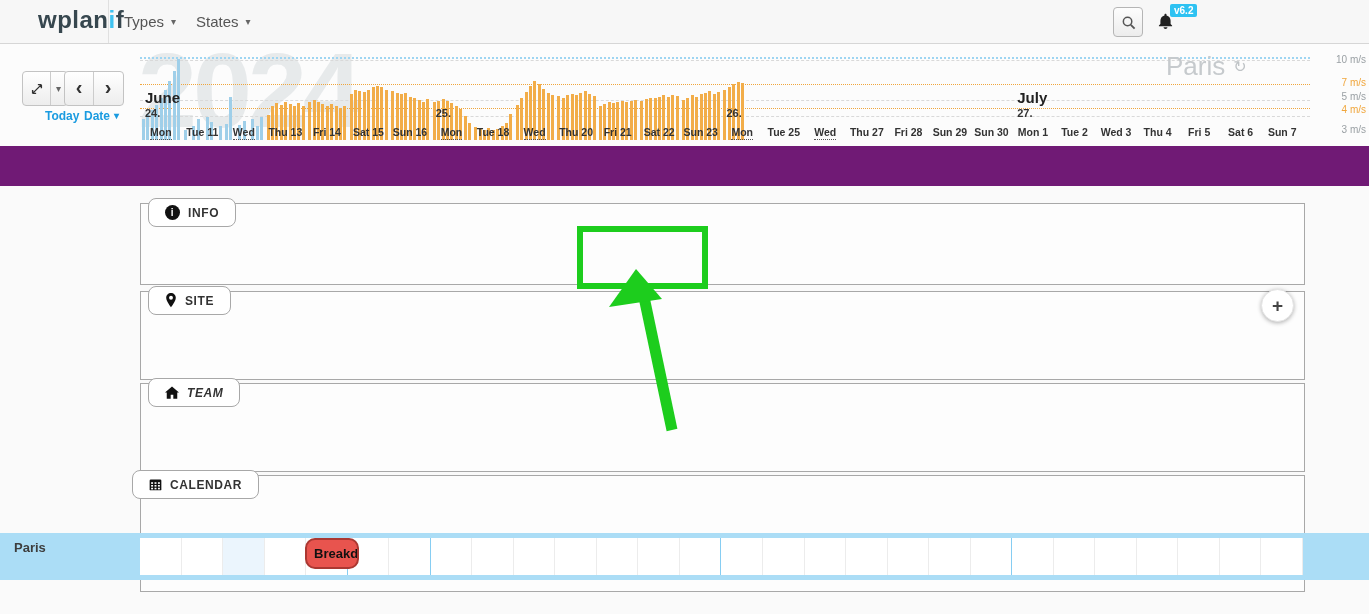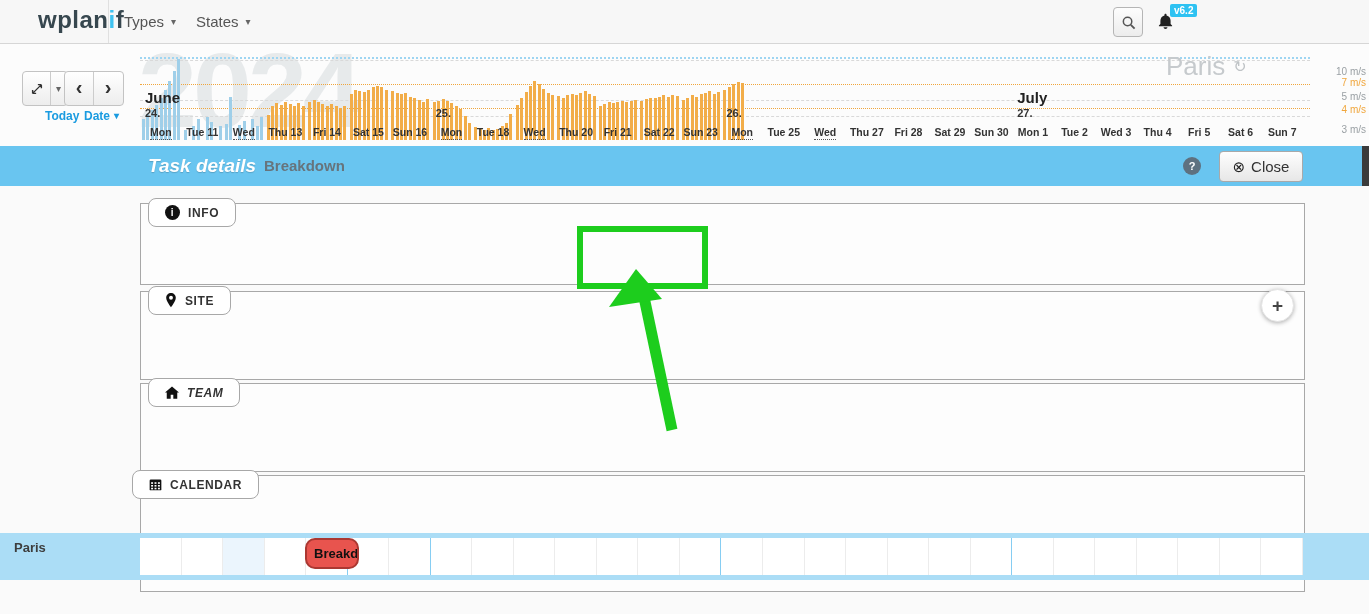--- a/index.html
+++ b/index.html
@@ -146,21 +146,21 @@
   </div>
 
   <div class="abs timeline">
     <div class="abs watermark">2024</div>
     <div class="abs chart-title">
       <span>Paris</span>
       <span class="refresh">↻</span>
     </div>
     <div class="abs gridline blue" style="left:140px;top:13px;width:1170px;"></div>
   <div class="abs gridline gray" style="left: 140px; width: 1170px; top: 16px;"></div>
-      <div class="abs ms-label gray" style="left: 1306px; top: 22px;">10 m/s</div>
+      <div class="abs ms-label gray" style="left: 1306px; top: 10px;">10 m/s</div>
       <div class="abs gridline orange" style="left: 140px; width: 1170px; top: 40px;"></div>
       <div class="abs ms-label orange" style="left: 1306px; top: 33px;">7 m/s</div>
       <div class="abs gridline gray" style="left: 140px; width: 1170px; top: 56px;"></div>
       <div class="abs ms-label gray" style="left: 1306px; top: 47px;">5 m/s</div>
       <div class="abs gridline orange" style="left: 140px; width: 1170px; top: 64px;"></div>
       <div class="abs ms-label orange" style="left: 1306px; top: 60px;">4 m/s</div>
       <div class="abs gridline gray" style="left: 140px; width: 1170px; top: 72px;"></div>
       <div class="abs ms-label gray" style="left: 1306px; top: 80px;">3 m/s</div>
       <div class="abs month-label" style="left: 145px; top: 45px;">June</div>
       <div class="abs week-label" style="left: 145px; top: 63px;">24.</div>
@@ -304,21 +304,21 @@
       <div class="abs day-label" style="left: 721.49px; top: 82px; width: 41.535px;"><span class="u">Mon</span></div>
       <div class="abs wind-bar" style="left: 723.49px; top: 46.4px; height: 49.6px; background: rgb(242, 173, 73);"></div>
       <div class="abs wind-bar" style="left: 727.89px; top: 43.2px; height: 52.8px; background: rgb(242, 173, 73);"></div>
       <div class="abs wind-bar" style="left: 732.29px; top: 40px; height: 56px; background: rgb(242, 173, 73);"></div>
       <div class="abs wind-bar" style="left: 736.69px; top: 37.6px; height: 58.4px; background: rgb(242, 173, 73);"></div>
       <div class="abs wind-bar" style="left: 741.09px; top: 39.2px; height: 56.8px; background: rgb(242, 173, 73);"></div>
       <div class="abs day-label" style="left: 763.025px; top: 82px; width: 41.535px;"><span>Tue 25</span></div>
       <div class="abs day-label" style="left: 804.56px; top: 82px; width: 41.535px;"><span class="u">Wed</span></div>
       <div class="abs day-label" style="left: 846.095px; top: 82px; width: 41.535px;"><span>Thu 27</span></div>
       <div class="abs day-label" style="left: 887.63px; top: 82px; width: 41.535px;"><span>Fri 28</span></div>
-      <div class="abs day-label" style="left: 929.165px; top: 82px; width: 41.535px;"><span>Sat 29</span></div>
+      <div class="abs day-label" style="left: 929.165px; top: 82px; width: 41.535px;"><span>Sun 29</span></div>
       <div class="abs day-label" style="left: 970.7px; top: 82px; width: 41.535px;"><span>Sun 30</span></div>
       <div class="abs month-label" style="left: 1017.23px; top: 45px;">July</div>
       <div class="abs week-label" style="left: 1017.23px; top: 63px;">27.</div>
       <div class="abs day-label" style="left: 1012.23px; top: 82px; width: 41.535px;"><span>Mon 1</span></div>
       <div class="abs day-label" style="left: 1053.77px; top: 82px; width: 41.535px;"><span>Tue 2</span></div>
       <div class="abs day-label" style="left: 1095.3px; top: 82px; width: 41.535px;"><span>Wed 3</span></div>
       <div class="abs day-label" style="left: 1136.84px; top: 82px; width: 41.535px;"><span>Thu 4</span></div>
       <div class="abs day-label" style="left: 1178.38px; top: 82px; width: 41.535px;"><span>Fri 5</span></div>
       <div class="abs day-label" style="left: 1219.91px; top: 82px; width: 41.535px;"><span>Sat 6</span></div>
       <div class="abs day-label" style="left: 1261.44px; top: 82px; width: 41.535px;"><span>Sun 7</span></div>
@@ -341,30 +341,20 @@
       </div>
   </div>
   <div class="abs bluelink" style="left:45px;top:109px;">
       <span>Today</span>
     </div>
   <div class="abs bluelink" style="left:84px;top:109px;">
     <span>Date</span>
     <span class="caret" style="color:#1a9be0;">▾</span>
   </div>
 
-  <div class="abs taskbar">
-    <div class="abs tb-title">Task details</div>
-    <div class="abs tb-sub">Breakdown</div>
-    <div class="abs help-circle">?</div>
-    <div class="abs close-btn">
-      <span class="close-x">⊗</span>
-      <span>Close</span>
-    </div>
-    <div class="abs dark-strip"></div>
-  </div>
 
   <div class="abs content-bg"></div>
 
   <div class="abs section" style="top:203px;height:80px;"></div>
   <div class="abs tab" style="left:148px;top:198px;">
     <span class="icircle">i</span>
     <span>INFO</span>
   </div>
   <input class="abs name-input" readonly="" value="Breakdown" style="">
   <div class="abs type-btn">

